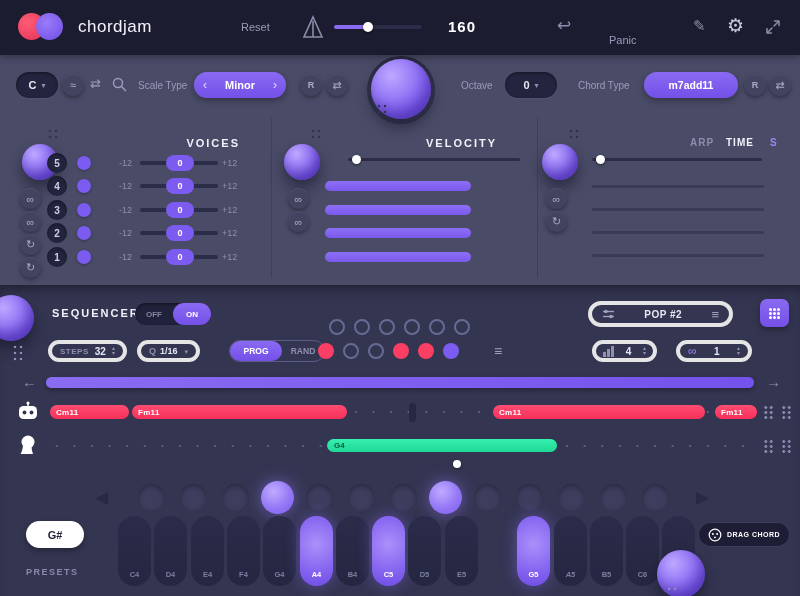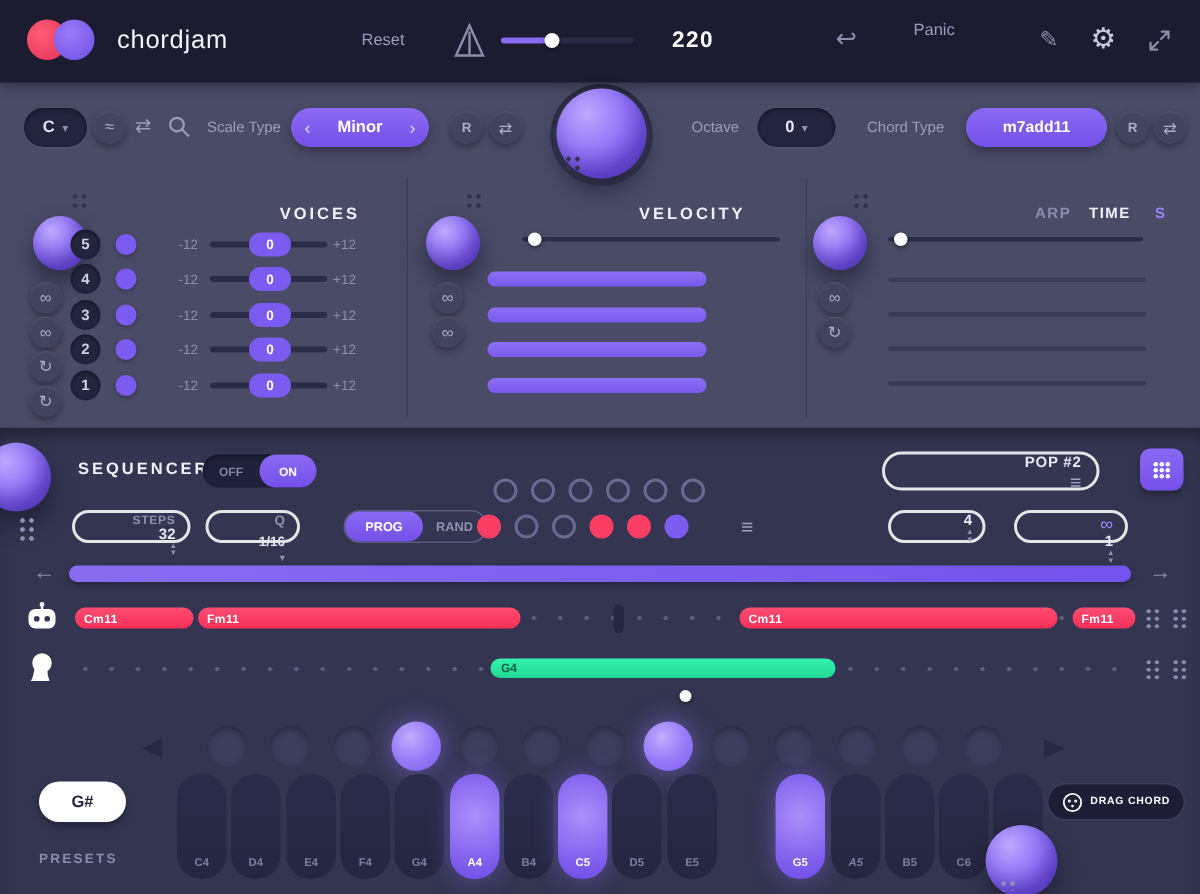--- a/index.html
+++ b/index.html
@@ -20,21 +20,21 @@
 .grip{background-image:radial-gradient(circle,#31324e 1.4px,transparent 1.6px);background-size:6px 6px;}
 .grip.light{background-image:radial-gradient(circle,#8e8fb4 1.4px,transparent 1.6px);}
 .num-circle{background:#23243e;border-radius:50%;color:#cfd0e4;display:flex;align-items:center;justify-content:center;font-size:10px;font-weight:bold;box-shadow:inset 0 1px 3px rgba(0,0,0,.4);}
 .vdot{background:#7c5cf0;border-radius:50%;box-shadow:0 1px 3px rgba(0,0,0,.3);}
 .strack{background:#2b2c47;border-radius:2px;}
 .vpill{background:#7c5cf0;border-radius:8px;color:#fff;font-size:9px;font-weight:bold;display:flex;align-items:center;justify-content:center;}
 .minmax{color:#8d8ead;font-size:9px;}
 .sdot{background:#fff;border-radius:50%;box-shadow:0 1px 3px rgba(0,0,0,.5);}
 .vbar{background:linear-gradient(180deg,#8d70f4,#7a58ec);border-radius:5px;height:10px;}
 .thin{background:#393a56;border-radius:1.5px;}
-.outline-pill{border:2px solid #e5e5e5;border-radius:11px;display:flex;align-items:flex-end;color:#e6e7f5;flex-direction:column;}
+.outline-pill{border:4px solid #e5e5e5;border-radius:11px;display:flex;align-items:center;color:#e6e7f5;}
 .sc{position:absolute;width:16px;height:16px;border-radius:50%;}
 .sc.off{border:2px solid #686a93;background:transparent;}
 .sc.pink{background:#fb3e64;}
 .sc.accent{background:#7c5cf0;}
 .track-dots{position:absolute;background-image:radial-gradient(circle,#5c5d84 1.3px,transparent 1.5px);background-size:17.6px 4px;height:4px;}
 .chord-pill{position:absolute;height:14px;border-radius:7px;background:linear-gradient(180deg,#ff4d73,#f73059);color:#fff;font-size:8px;font-weight:bold;display:flex;align-items:center;padding-left:6px;letter-spacing:.3px;}
 .note-pill{position:absolute;height:13px;border-radius:6.5px;background:linear-gradient(180deg,#35f0b0,#1fd894);color:#0e5c42;font-size:8px;font-weight:bold;display:flex;align-items:center;padding-left:7px;}
 .handle{position:absolute;width:11px;height:14px;background-image:radial-gradient(circle,#8a8bb0 1.3px,transparent 1.5px);background-size:5.5px 5px;}
 .pad{position:absolute;border-radius:50%;background:#3d3e5e;box-shadow:inset 0 2px 5px rgba(0,0,0,.35);}
 .pad.on{background:radial-gradient(circle at 38% 32%,#c0abff 0%,#9478f6 55%,#7e5cf0 100%);box-shadow:0 0 16px rgba(150,120,255,.55);}
@@ -55,23 +55,23 @@
       <div class="abs" style="left:20px;top:1px;width:27px;height:27px;border-radius:50%;background:radial-gradient(circle at 40% 35%,#9a7cf8,#6f4ce6);"></div>
     </div>
     <span class="abs" style="left:78px;top:17px;font-size:17px;font-weight:500;color:#f2f3fb;letter-spacing:.5px;">chordjam</span>
     <span class="abs lbl" style="left:241px;top:21px;font-size:11px;">Reset</span>
     <svg class="abs" style="left:301px;top:14px;" width="24" height="26" viewBox="0 0 24 26">
       <path d="M12 3 L21 23 H3 Z" fill="none" stroke="#8c8dab" stroke-width="1.6"></path>
       <line x1="12" y1="7" x2="12" y2="23" stroke="#8c8dab" stroke-width="1.6"></line>
     </svg>
     <div class="abs" style="left:334px;top:25px;width:88px;height:4px;border-radius:2px;background:linear-gradient(90deg,#8a6cf2 0%,#8a6cf2 38%,#2b2c47 38%);"></div>
     <div class="abs sdot" style="left:363px;top:22px;width:10px;height:10px;"></div>
-    <span class="abs" style="left:448px;top:18px;font-size:15px;font-weight:bold;color:#fff;letter-spacing:1px;">220</span>
+    <span class="abs" style="left:448px;top:18px;font-size:15px;font-weight:bold;color:#fff;letter-spacing:1px;">160</span>
     <span class="abs ticon" style="left:557px;top:15px;font-size:17px;">↩</span>
-    <span class="abs lbl" style="left:609px;top:14px;font-size:11px;">Panic</span>
+    <span class="abs lbl" style="left:609px;top:34px;font-size:11px;">Panic</span>
     <span class="abs ticon" style="left:693px;top:17px;font-size:15px;">✎</span>
     <span class="abs" style="left:727px;top:14px;font-size:19px;color:#c9cadf;">⚙</span>
     <svg class="abs" style="left:764px;top:18px;" width="18" height="18" viewBox="0 0 18 18">
       <path d="M3 15 L8 10 M3 15 h4.5 M3 15 v-4.5 M15 3 L10 8 M15 3 h-4.5 M15 3 v4.5" stroke="#8c8dab" stroke-width="1.5" fill="none" stroke-linecap="round"></path>
     </svg>
   </div>
 
   <div class="abs pill-dark" style="left:16px;top:72px;width:42px;height:26px;">
     <span style="font-size:11px;font-weight:bold;">C</span>
     <span class="chev" style="font-size:8px;">▾</span>

